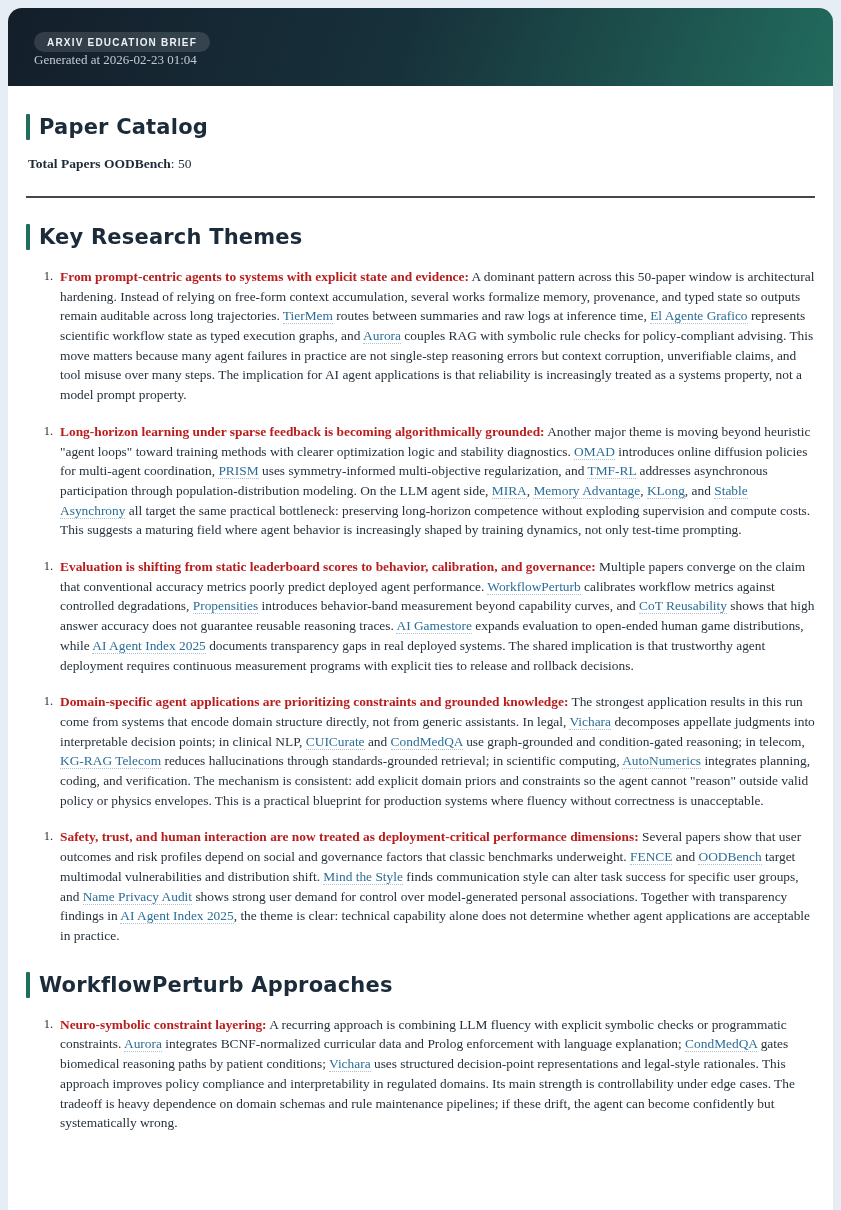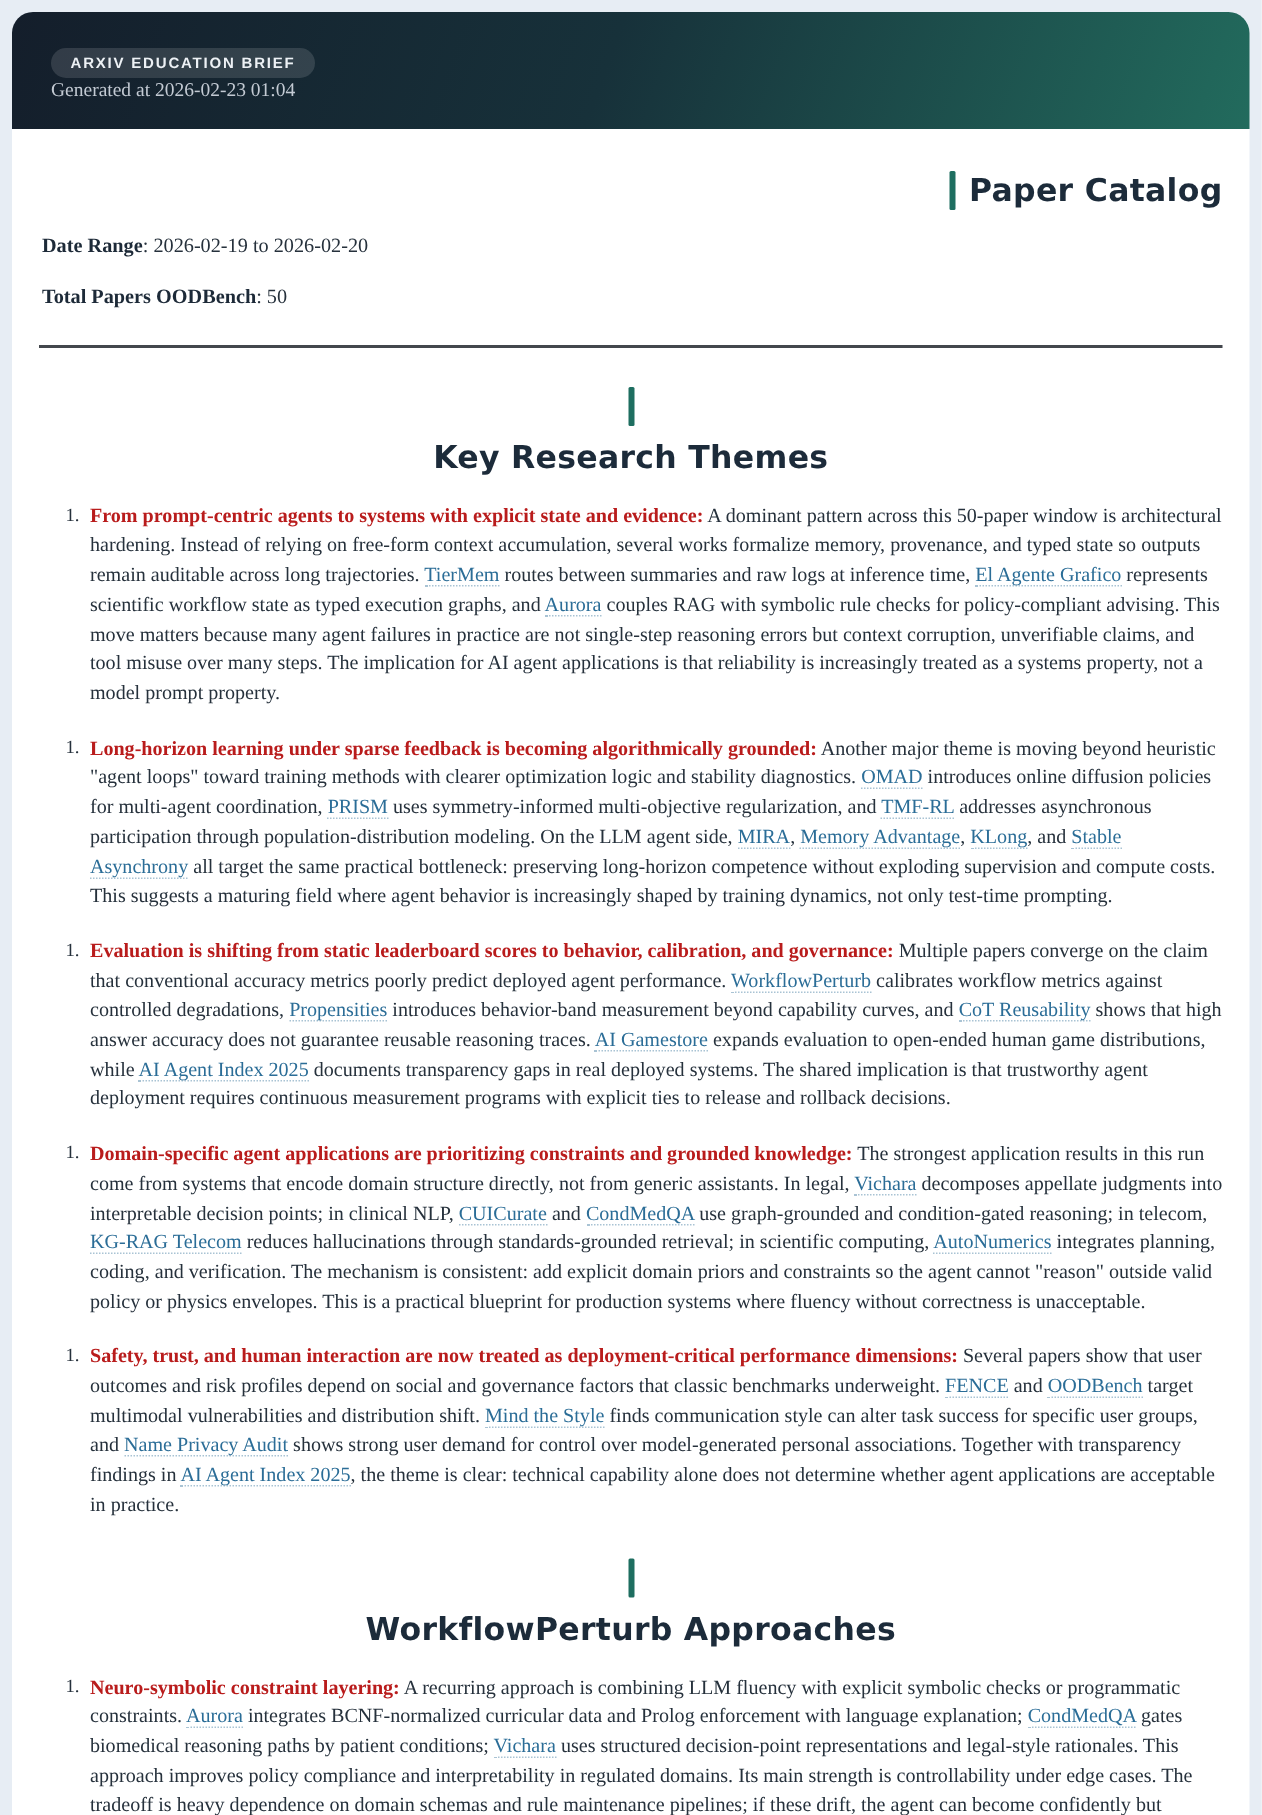--- a/index.html
+++ b/index.html
@@ -56,30 +56,29 @@
   h2.sec {
     display: flex;
     align-items: center;
     gap: 9px;
     font-family: "DejaVu Sans", sans-serif;
     font-weight: bold;
     font-size: 21px;
     letter-spacing: 0.2px;
     color: #1c2b3a;
     margin: 0 0 4px 0;
-    justify-content: flex-end;
   }
   h2.sec .bar {
     width: 4px;
     height: 26px;
     background: #1e6e60;
     border-radius: 1px;
     flex: 0 0 auto;
   }
-  .sec-block h2.sec { margin-top: 26px; flex-direction: column; }
+  .sec-block h2.sec { margin-top: 26px; }
 
   .field {
     font-size: 13.5px;
     color: #26313c;
     margin: 15px 0 0 2px;
     line-height: 1.4;
   }
   .field strong { color: #1d2a38; }
 
   hr.div {
@@ -129,21 +128,20 @@
     <p class="gen">Generated at 2026-02-23 01:04</p>
   </header>
 
   <main class="card">
     <section>
       <h2 class="sec">
         <span class="bar"></span>
         <span>Paper Catalog</span>
       </h2>
       <div id="catalog-fields">
-          <p class="field"><strong>Date Range</strong>: 2026-02-19 to 2026-02-20</p>
           <p class="field"><strong>Total Papers OODBench</strong>: 50</p>
         </div>
       <hr class="div">
     </section>
 
     <div id="sections-root">
         <section class="sec-block">
           <h2 class="sec">
             <span class="bar"></span>
             <span>Key Research Themes</span>

